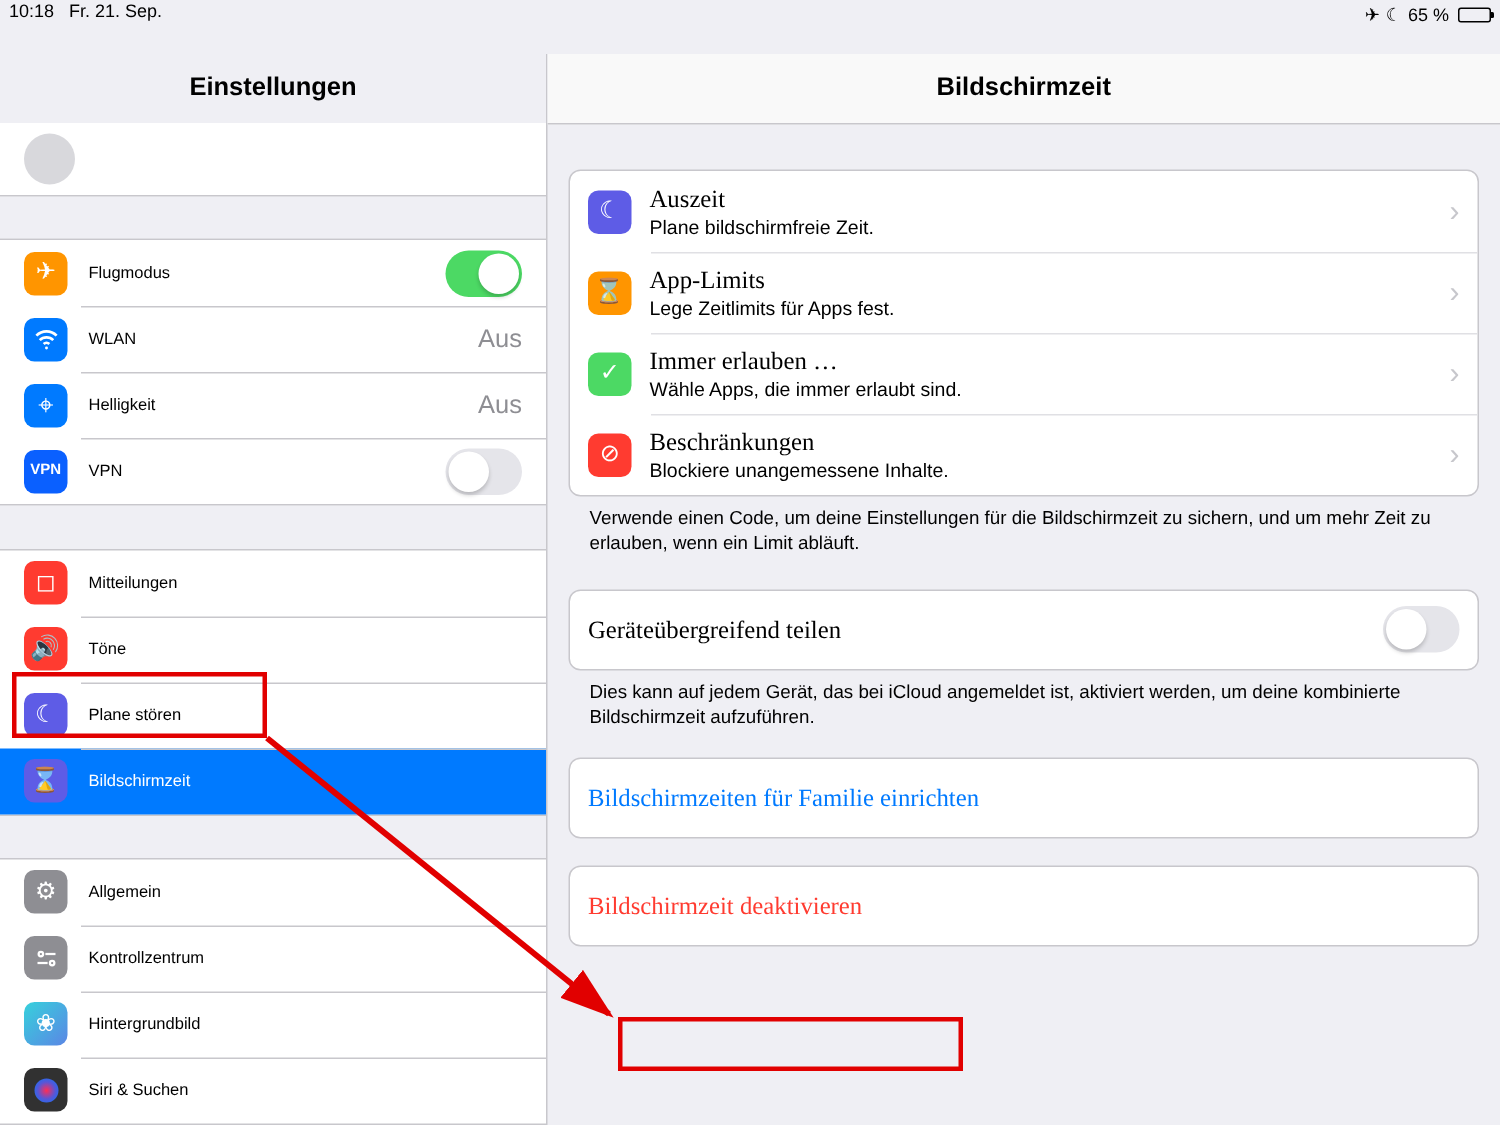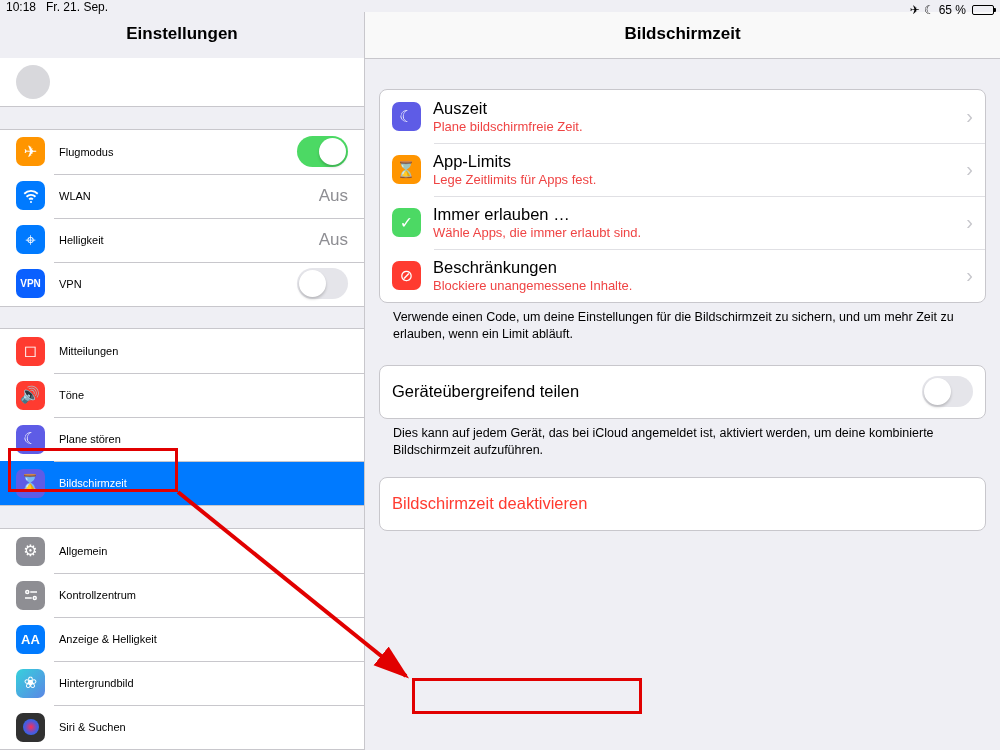--- a/index.html
+++ b/index.html
@@ -24,21 +24,21 @@
     z-index: 50;
   }
   .statusbar .left { display:flex; gap:10px;}
   .statusbar .right { margin-left:auto; display:flex; align-items:center; gap:4px;}
   .battery {
     width: 22px; height: 10px; border:1px solid #000; border-radius:2px; position:relative; margin-left:2px;
   }
   .battery::after{content:"";position:absolute;right:-3px;top:2px;width:2px;height:4px;background:#000;border-radius:0 1px 1px 0;}
   .battery-fill{height:100%;width:65%;background:#000;}
   
-  .split { display:flex; height:100%; padding-top:12px;}
+  .split { display:flex; height:100%; padding-top:36px;}
   .sidebar { width: 365px; border-right:1px solid #c8c7cc; background:#efeff4; display:flex; flex-direction:column;}
   .sidebar-header { text-align:center; font-weight:600; font-size:17px; padding:12px 0 14px;}
   .detail { flex:1; display:flex; flex-direction:column;}
   .detail-header { text-align:center; font-weight:600; font-size:17px; padding:12px 0 14px; border-bottom:1px solid #c8c7cc; background:#f9f9f9;}
   .detail-scroll{flex:1; overflow:hidden; padding:0;}
   
   .group { background:#fff; border-top:1px solid #c8c7cc; border-bottom:1px solid #c8c7cc; margin-bottom:0;}
   .group-gap{height:32px;}
   .cell { display:flex; align-items:center; min-height:44px; padding:0 16px 0 16px; position:relative;}
   .cell + .cell::before{content:"";position:absolute;left:54px;right:0;top:0;height:1px;background:#c8c7cc;}
@@ -52,24 +52,24 @@
   .toggle.on{background:#4cd964;}
   .toggle::after{content:"";width:27px;height:27px;border-radius:50%;background:#fff;position:absolute;top:2px;left:2px;box-shadow:0 2px 3px rgba(0,0,0,.2);}
   .toggle.on::after{left:22px;}
   
   .dgroup{background:#fff;border-top:1px solid #c8c7cc;border-bottom:1px solid #c8c7cc;margin:22px 14px 0; border-radius:8px; overflow:hidden; border:1px solid #c8c7cc;}
   .dgroup.first{margin-top:30px;}
   .dcell{display:flex;align-items:center;padding:9px 12px;position:relative;min-height:52px;}
   .dcell + .dcell::before{content:"";position:absolute;left:54px;right:0;top:0;height:1px;background:#e0e0e4;}
   .dcell .icon{width:29px;height:29px;border-radius:7px;display:flex;align-items:center;justify-content:center;margin-right:12px;flex-shrink:0;}
   .dcell .stack{display:flex;flex-direction:column;}
-  .dcell .title{font-size:16.5px;color:#000;}
+  .dcell .title{font-size:16.5px;color:#000;font-family:Liberation Serif, serif;}
   .dcell .title.link{color:#007aff;}
   .dcell .title.destructive{color:#ff3b30;}
-  .dcell .sub{font-size:13px;color:#ef4444; margin-top:1px;}
+  .dcell .sub{font-size:13px;color:#000000; margin-top:1px;}
   .chev{margin-left:auto;color:#c7c7cc;font-size:20px;}
   .footer{font-size:12.5px;color:#000000;padding:6px 28px 0;line-height:1.35;}
   
   .bg-orange{background:#ff9500;} .bg-blue{background:#007aff;} .bg-red{background:#ff3b30;} .bg-gray{background:#8e8e93;}
   .bg-green{background:#4cd964;} .bg-bluedeep{background:#0a60ff;} .bg-indigo{background:#5e5ce6;}
   .bg-slate{background:#313131;}
   .ic{color:#fff;font-size:16px;line-height:1;}
   
   .annot-box{position:absolute;border:3px solid #e10000;pointer-events:none;z-index:100;}
   .arrow-svg{position:absolute;z-index:99;pointer-events:none;}
@@ -186,26 +186,20 @@
             <svg width="18" height="18" viewBox="0 0 24 24" fill="none" stroke="#fff" stroke-width="2">
               <circle cx="7" cy="8" r="2"></circle>
               <line x1="11" y1="8" x2="20" y2="8"></line>
               <circle cx="17" cy="16" r="2"></circle>
               <line x1="4" y1="16" x2="13" y2="16"></line>
             </svg>
           </div>
         <span class="label">Kontrollzentrum</span>
       </div>
       <div class="cell">
-        <div class="icon bg-blue">
-            <span class="ic" style="font-size:13px;font-weight:700">AA</span>
-          </div>
-        <span class="label">Anzeige &amp; Helligkeit</span>
-      </div>
-      <div class="cell">
         <div class="icon" style="background:linear-gradient(135deg,#36d1dc,#5b86e5)">
             <span class="ic">❀</span>
           </div>
         <span class="label">Hintergrundbild</span>
       </div>
       <div class="cell">
         <div class="icon bg-slate">
             <span style="width:16px;height:16px;border-radius:50%;background:radial-gradient(circle,#ff2d55,#5856d6,#007aff);display:block"></span>
           </div>
         <span class="label">Siri &amp; Suchen</span>
@@ -263,20 +257,25 @@
       <div class="footer">Verwende einen Code, um deine Einstellungen für die Bildschirmzeit zu sichern, und um mehr Zeit zu erlauben, wenn ein Limit abläuft.</div>
 
       <div class="dgroup" style="">
         <div class="dcell plain">
           <span class="title">Geräteübergreifend teilen</span>
           <div class="toggle" style="margin-left:auto"></div>
         </div>
       </div>
       <div class="footer">Dies kann auf jedem Gerät, das bei iCloud angemeldet ist, aktiviert werden, um deine kombinierte Bildschirmzeit aufzuführen.</div>
 
+      <div class="dgroup" style="margin-top:18px">
+        <div class="dcell plain">
+          <span class="title link">Bildschirmzeiten für Familie einrichten</span>
+        </div>
+      </div>
 
       <div class="dgroup" style="margin-top:18px">
         <div class="dcell plain">
           <span class="title destructive">Bildschirmzeit deaktivieren</span>
         </div>
       </div>
 
     </div>
   </div>
 </div>

